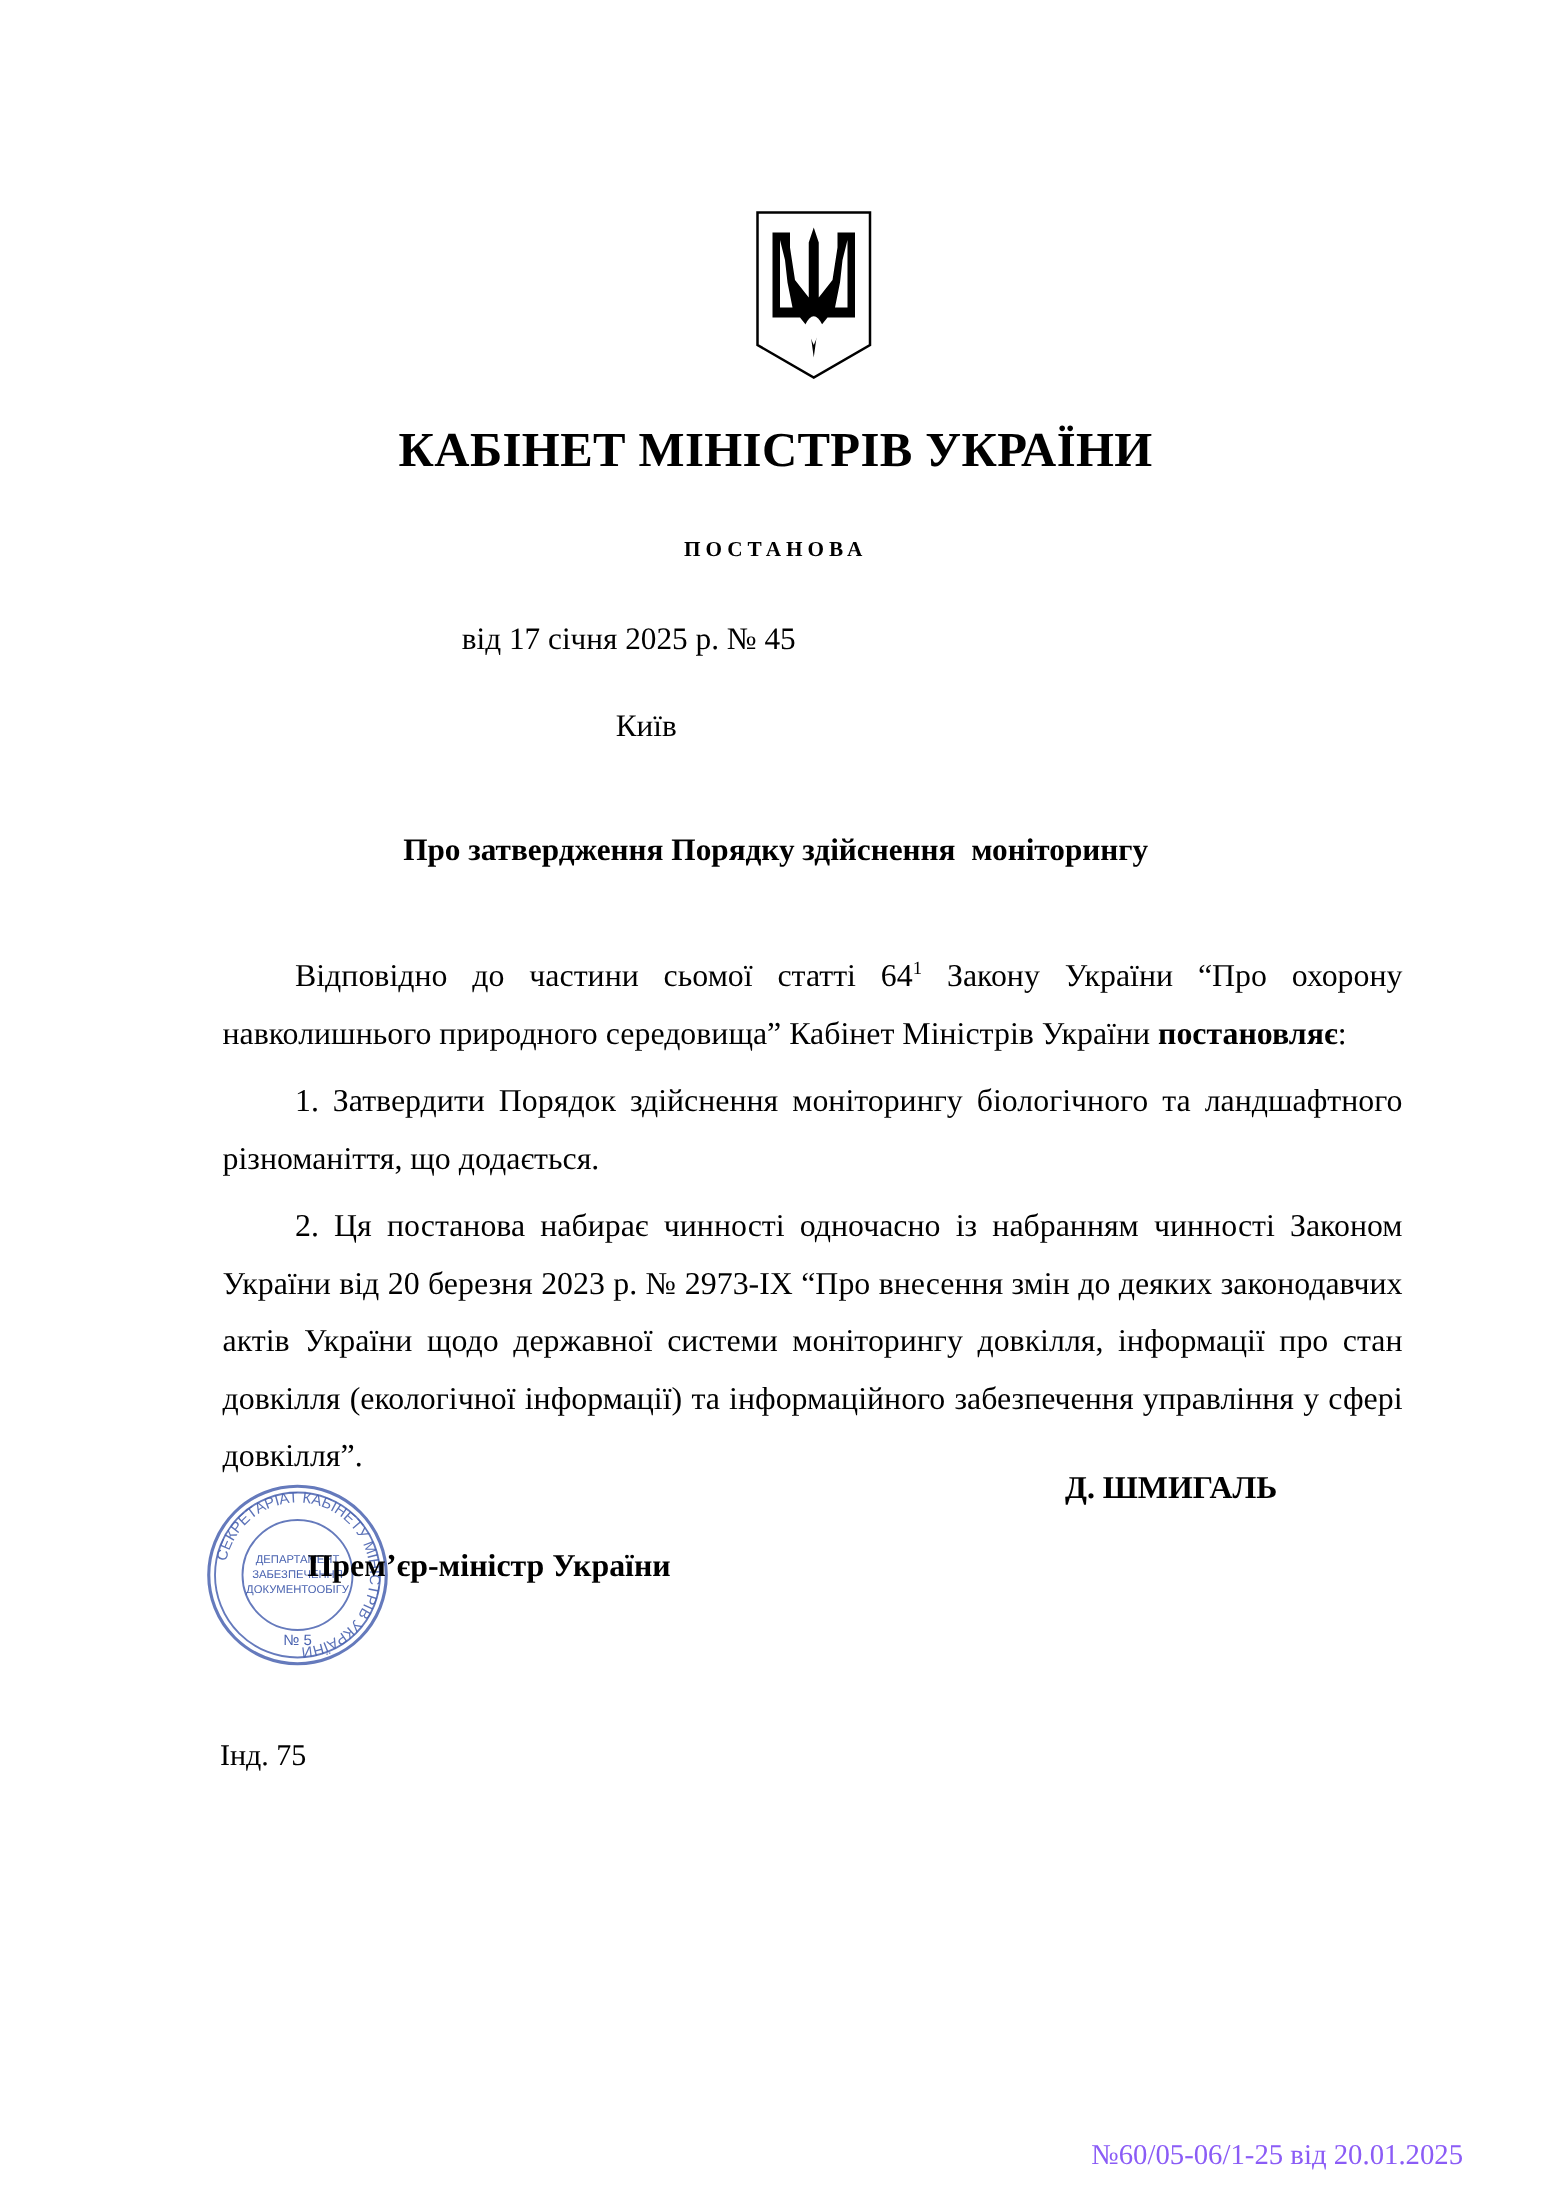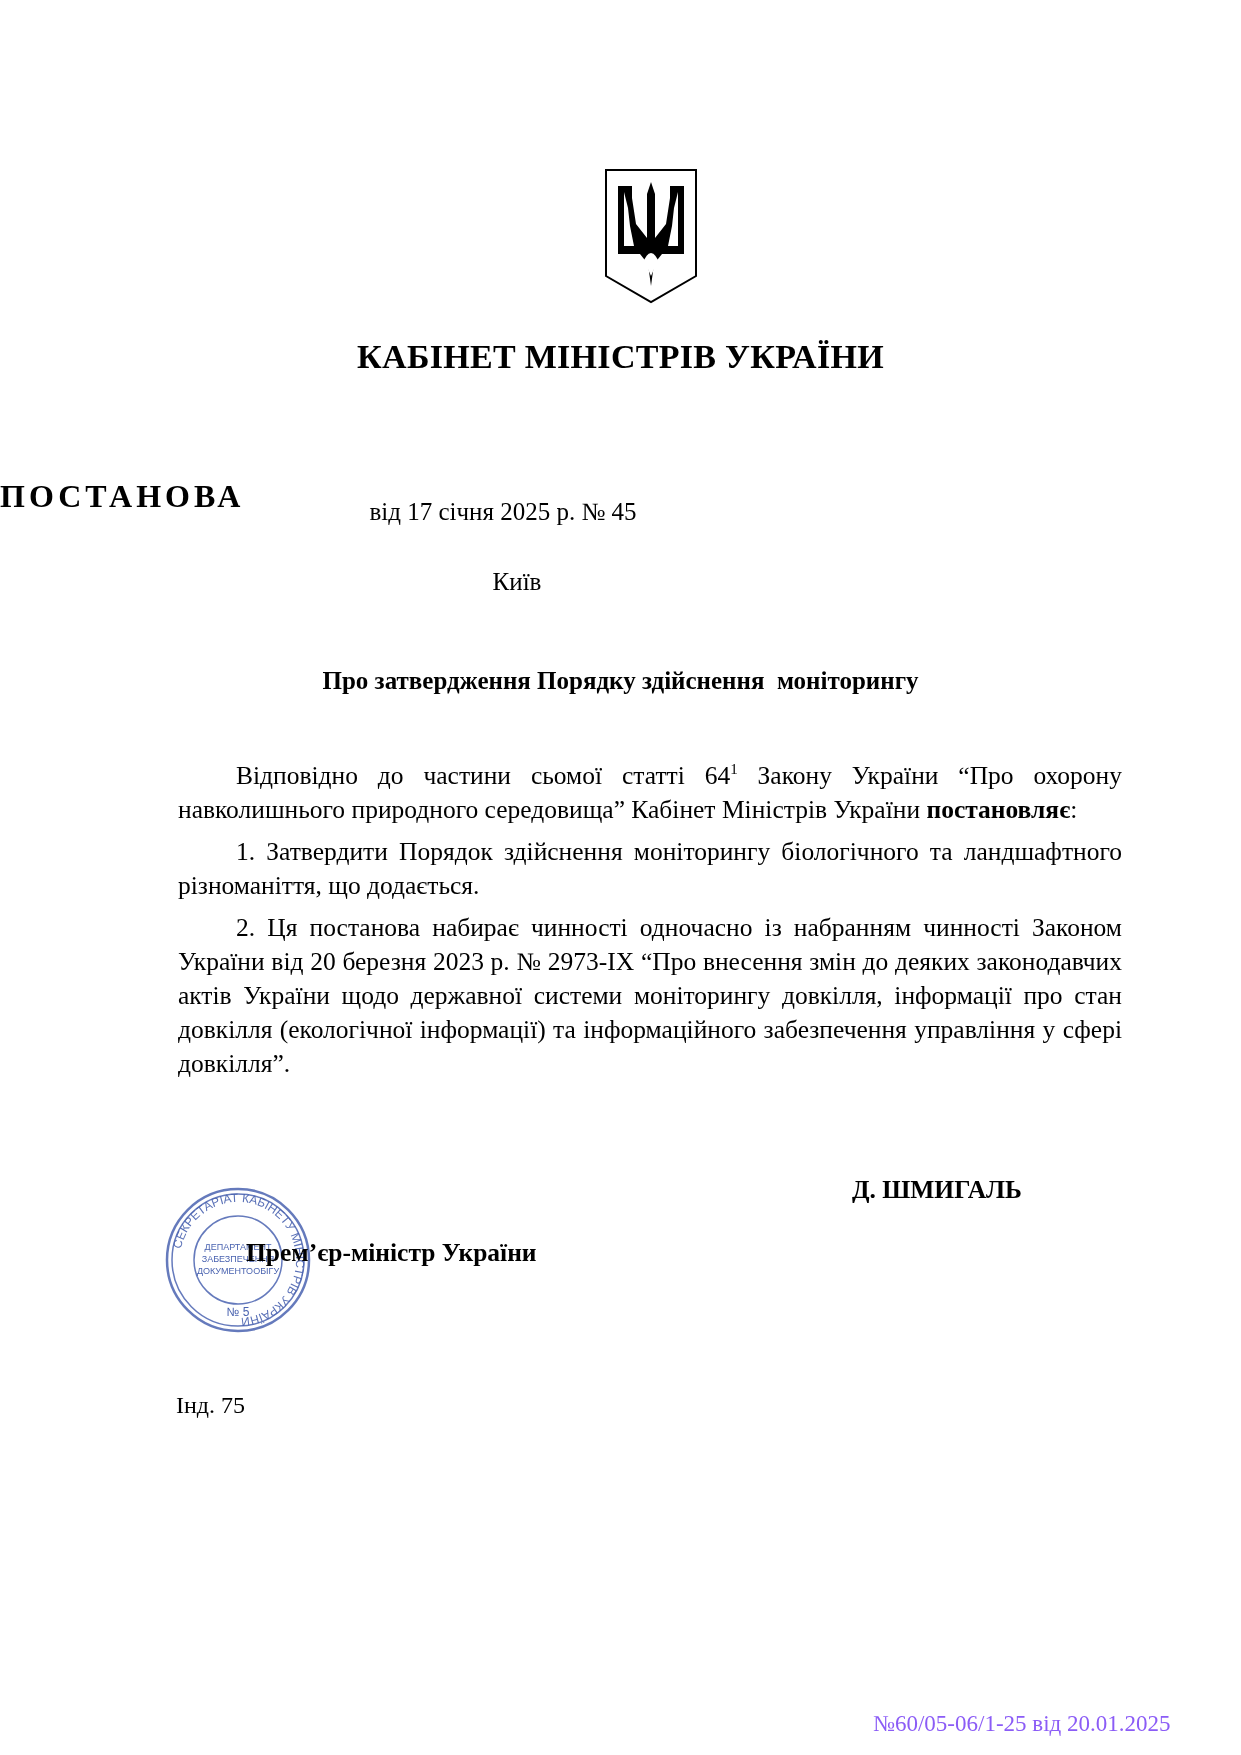--- a/index.html
+++ b/index.html
@@ -1,25 +1,25 @@
 <!DOCTYPE html>
 <html><head>
 <meta charset="utf-8">
 <style>
   html, body { margin: 0; padding: 0; background: #ffffff; }
   body { width: 1241px; height: 1755px; position: relative; overflow: hidden;
          font-family: "Liberation Serif", "DejaVu Serif", serif; color: #000; }
   .abs { position: absolute; }
   .coat { left: 604px; top: 168px; width: 94px; height: 136px; }
-  .title { left: 0; width: 1241px; top: 338px; text-align: center; font-size: 34px; font-weight: bold; letter-spacing: 0.3px; }
-  .type { left: 0; width: 1241px; top: 430px; text-align: left; font-size: 32px; font-weight: bold; letter-spacing: 4px; margin-top: 48px; }
+  .title { left: 0; width: 1241px; top: 338px; text-align: center; font-size: 39px; font-weight: bold; letter-spacing: 0.3px; }
+  .type { left: 0; width: 1241px; top: 430px; text-align: center; font-size: 17px; font-weight: bold; letter-spacing: 4px; }
   .date { left: 0; width: 1006px; top: 498px; text-align: center; font-size: 25px; }
   .city { left: 0; width: 1034px; top: 568px; text-align: center; font-size: 25px; }
   .subject { left: 0; width: 1241px; top: 648px; text-align: center; font-size: 25px; font-weight: bold; line-height: 34px; margin-top: 16px; }
-  .body { left: 178px; width: 944px; top: 752px; font-size: 25.5px; line-height: 34px; text-align: justify; }
+  .body { left: 178px; width: 944px; top: 752px; font-size: 25.5px; line-height: 46px; text-align: justify; }
   .body p { margin: 0 0 8px 0; text-indent: 58px; text-align-last: left; }
   .body sup { font-size: 15px; }
   .stamp { left: 164px; top: 1186px; width: 148px; height: 148px; }
   .sig-title { left: 246px; top: 1238px; font-size: 25.5px; font-weight: bold; }
   .sig-name { left: 852px; top: 1175px; font-size: 25.5px; font-weight: bold; }
   .ind { left: 176px; top: 1392px; font-size: 24px; }
   .reg { left: 873px; top: 1711px; font-size: 23px; color: #8b5cf6; }
 </style>
 </head>
 <body>

